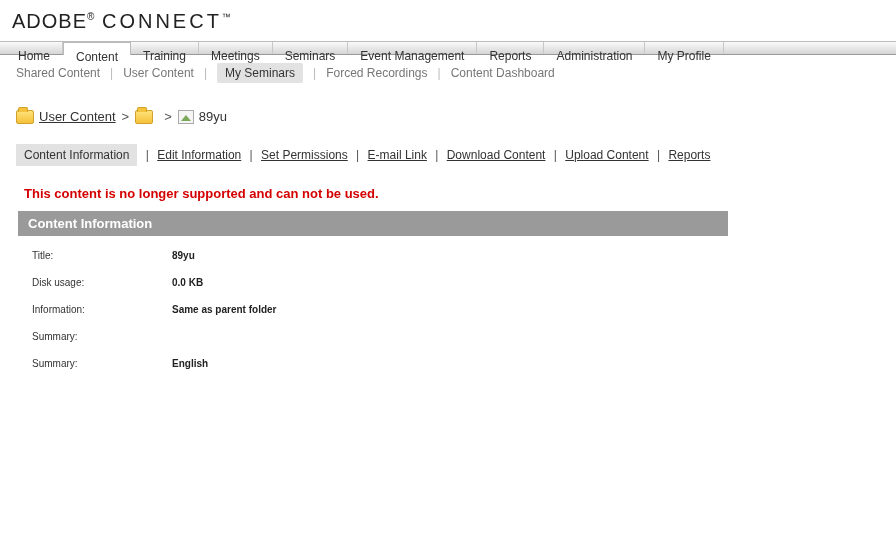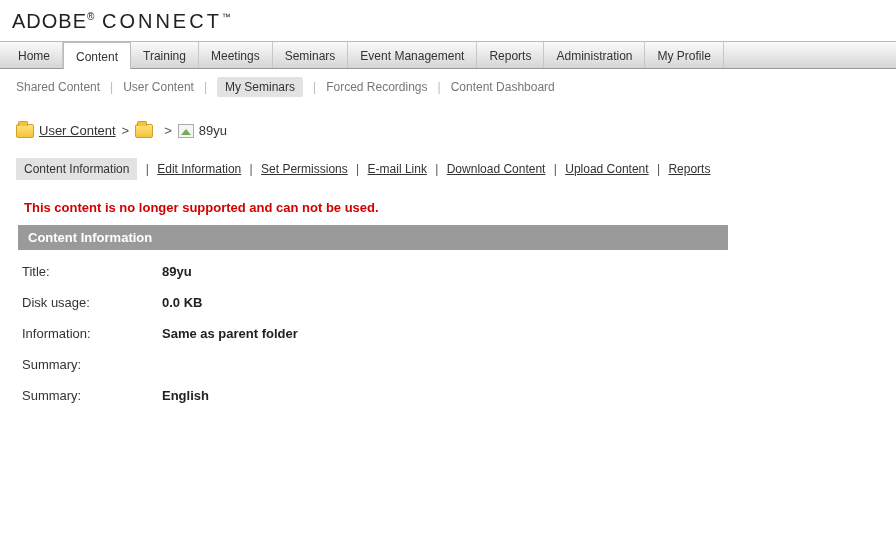--- a/index.html
+++ b/index.html
@@ -19,21 +19,21 @@
     }
     .logo .reg { font-size: 10px; vertical-align: super; }
     .logo .tm { font-size: 9px; vertical-align: super; }
     .logo .connect { font-weight: normal; letter-spacing: 3px; }
     .main-nav {
       background: linear-gradient(to bottom, #fafafa 0%, #e8e8e8 50%, #d5d5d5 100%);
       border-top: 1px solid #bbb;
       border-bottom: 1px solid #999;
       padding: 0 6px;
       display: flex;
-      height: 28px;
+      height: 14px;
       align-items: stretch;
     }
     .main-nav .tab {
       padding: 0 12px;
       line-height: 28px;
       color: #333;
       cursor: pointer;
       border-right: 1px solid #c8c8c8;
       font-size: 12px;
     }
@@ -132,22 +132,22 @@
     .section-header {
       margin: 0 18px;
       background: #9a9a9a;
       color: #fff;
       font-weight: bold;
       padding: 5px 10px;
       font-size: 13px;
       width: 710px;
     }
     .info-table {
-      margin: 6px 16px;
-      font-size: 13px;
+      margin: 6px 26px;
+      font-size: 10px;
     }
     .info-row { display: flex; padding: 8px 6px; }
     .info-label { width: 140px; color: #333; }
     .info-value { font-weight: bold; color: #222; }
   </style>
 </head>
 <body>
 
 <div class="logo">
   <span>ADOBE</span><span class="reg">®</span>

